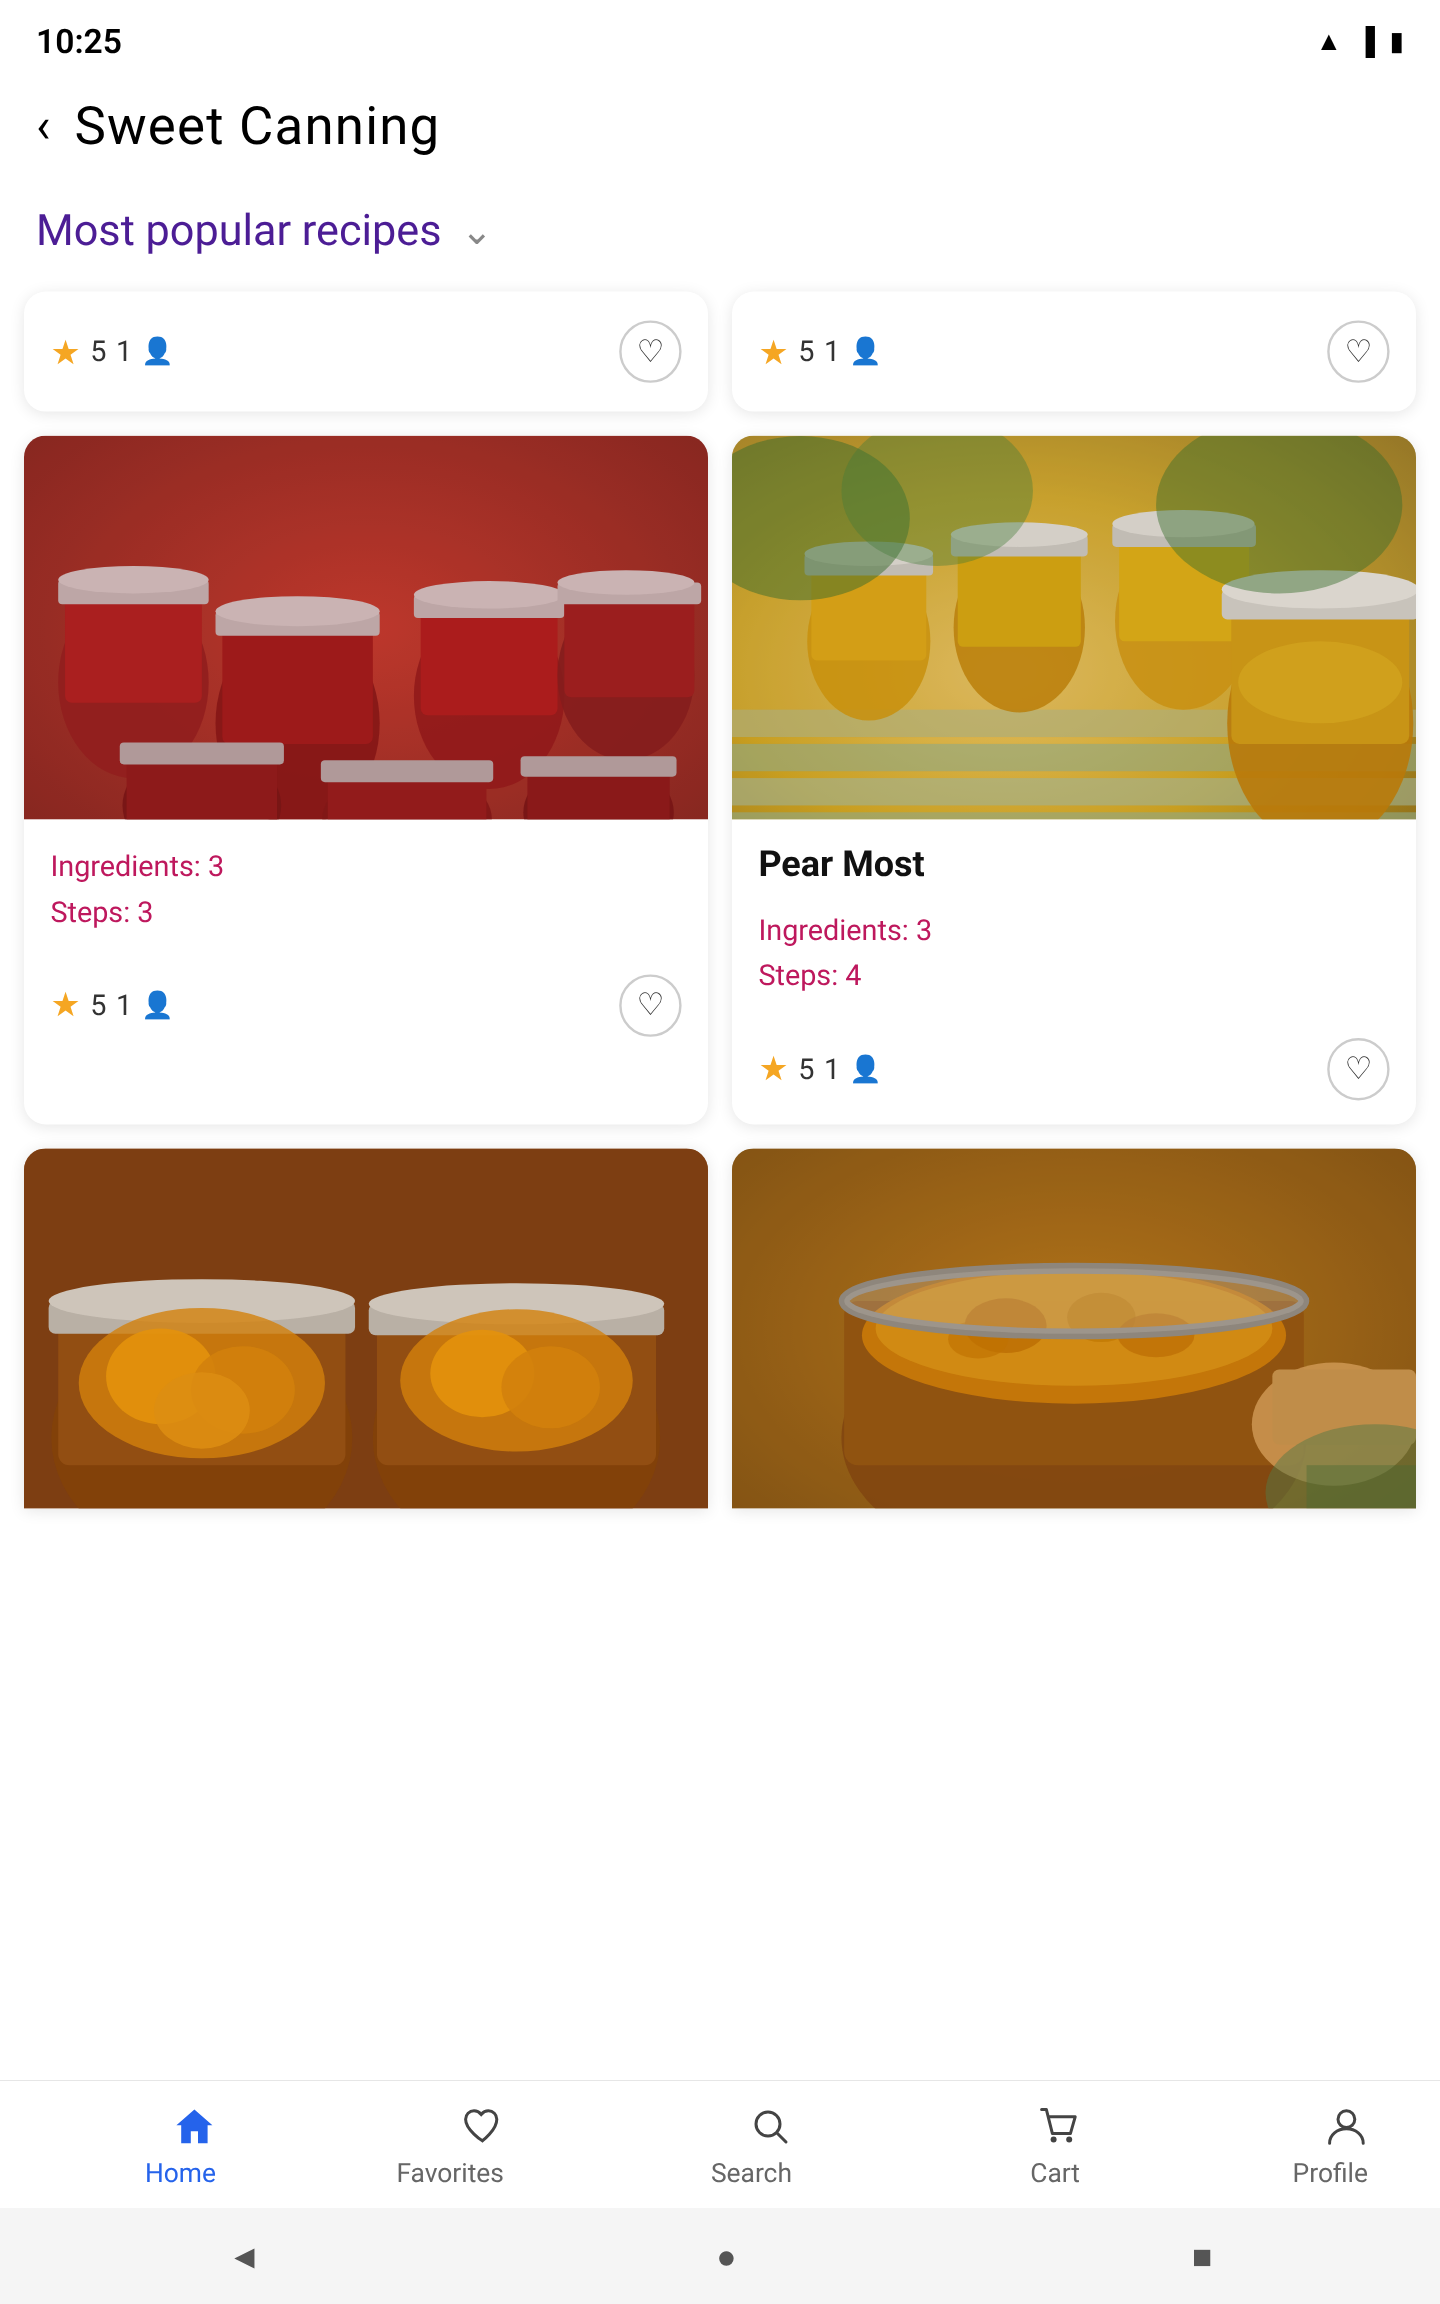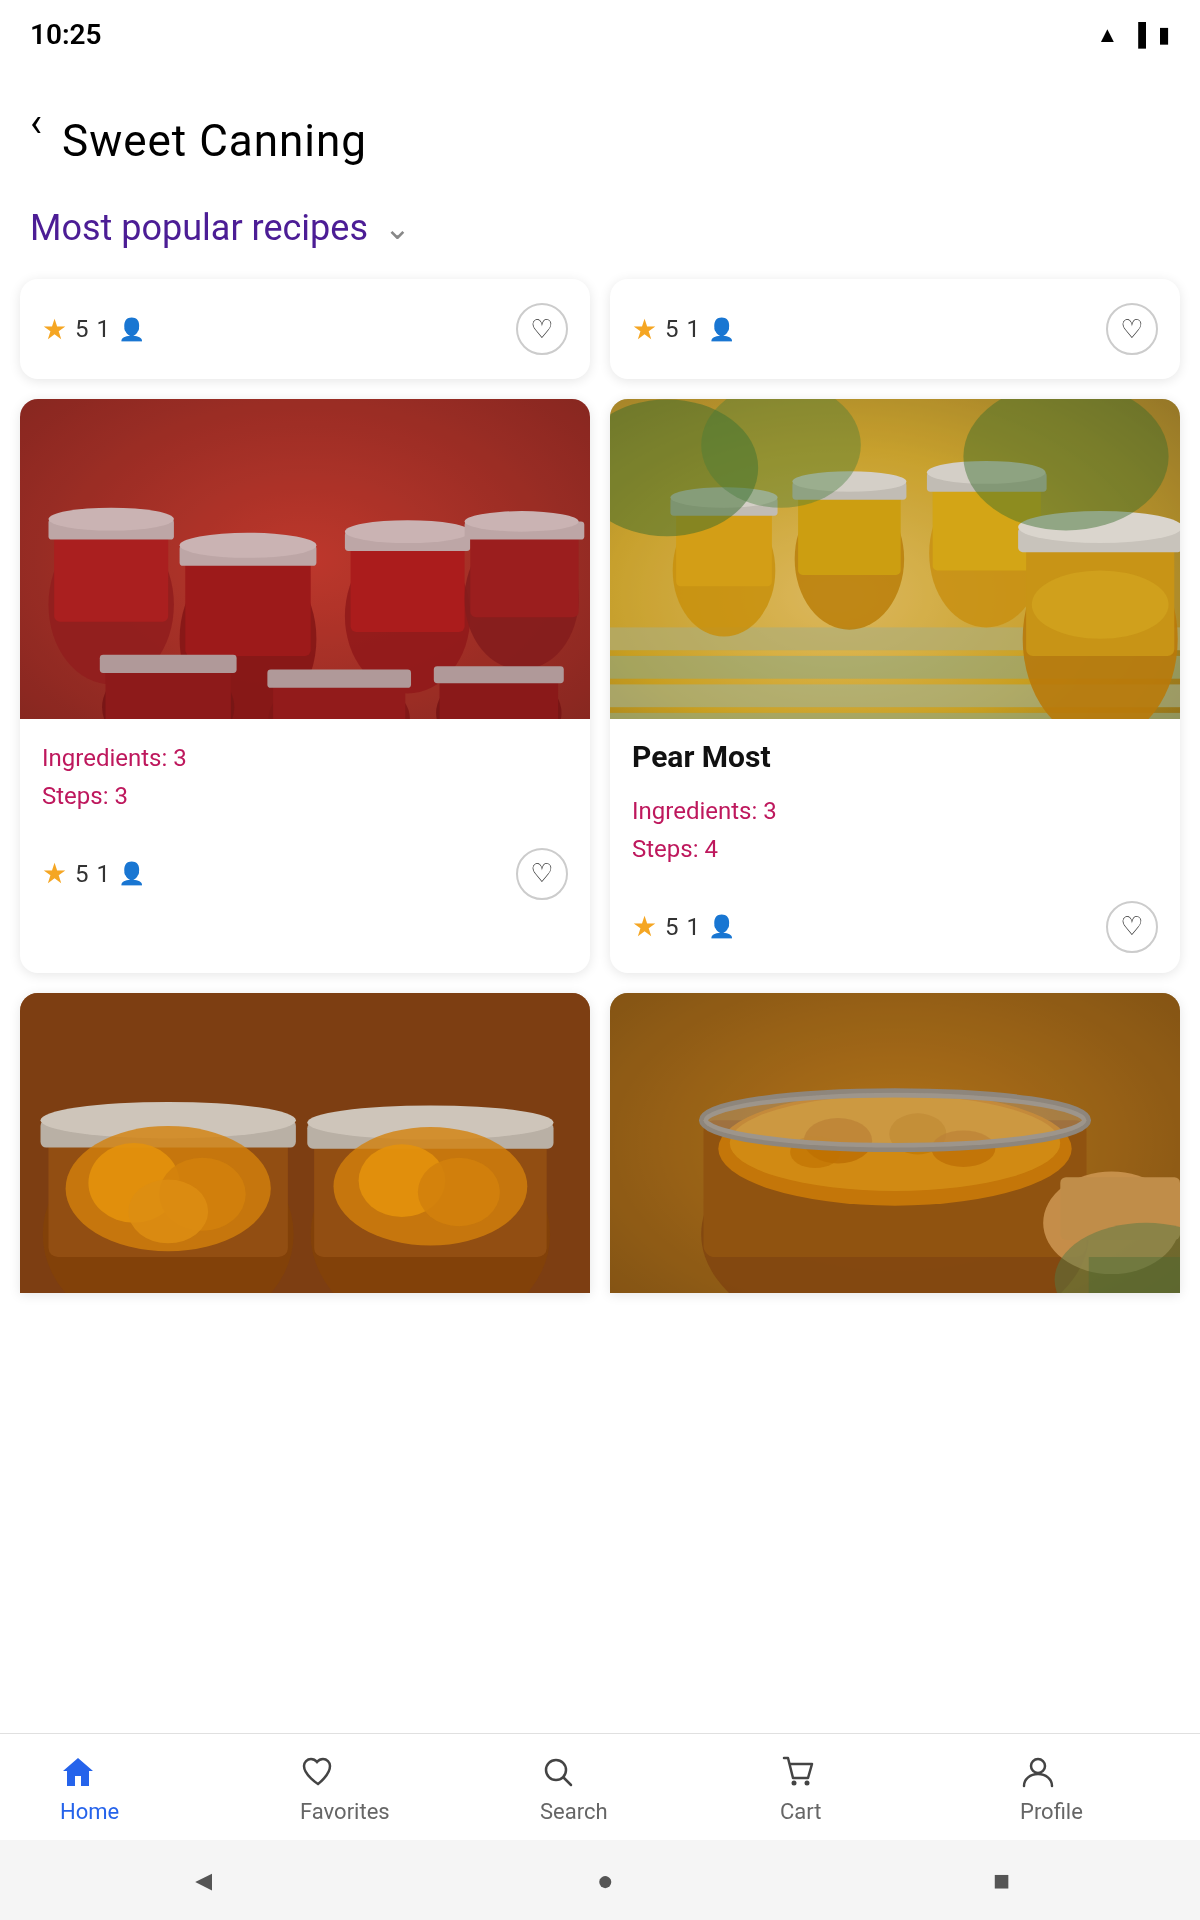--- a/index.html
+++ b/index.html
@@ -49,21 +49,20 @@
       color: #000;
       cursor: pointer;
       margin-right: 20px;
       line-height: 1;
     }
     .header-title {
       font-size: 44px;
       font-weight: 400;
       color: #000;
       letter-spacing: 1px;
-      margin-top: 36px;
     }
 
     
     .filter-row {
       display: flex;
       align-items: center;
       padding: 20px 30px 30px;
     }
     .filter-label {
       font-size: 36px;
@@ -174,21 +173,21 @@
       border-top: 1px solid #e0e0e0;
       display: flex;
       justify-content: space-around;
       align-items: center;
       padding: 20px 0 16px;
       z-index: 100;
     }
     .nav-item {
       display: flex;
       flex-direction: column;
-      align-items: flex-start;
+      align-items: flex-end;
       gap: 0;
       cursor: pointer;
       min-width: 120px;
     }
     .nav-icon {
       font-size: 36px;
       color: #444;
     }
     .nav-icon.active {
       color: #2563eb;

